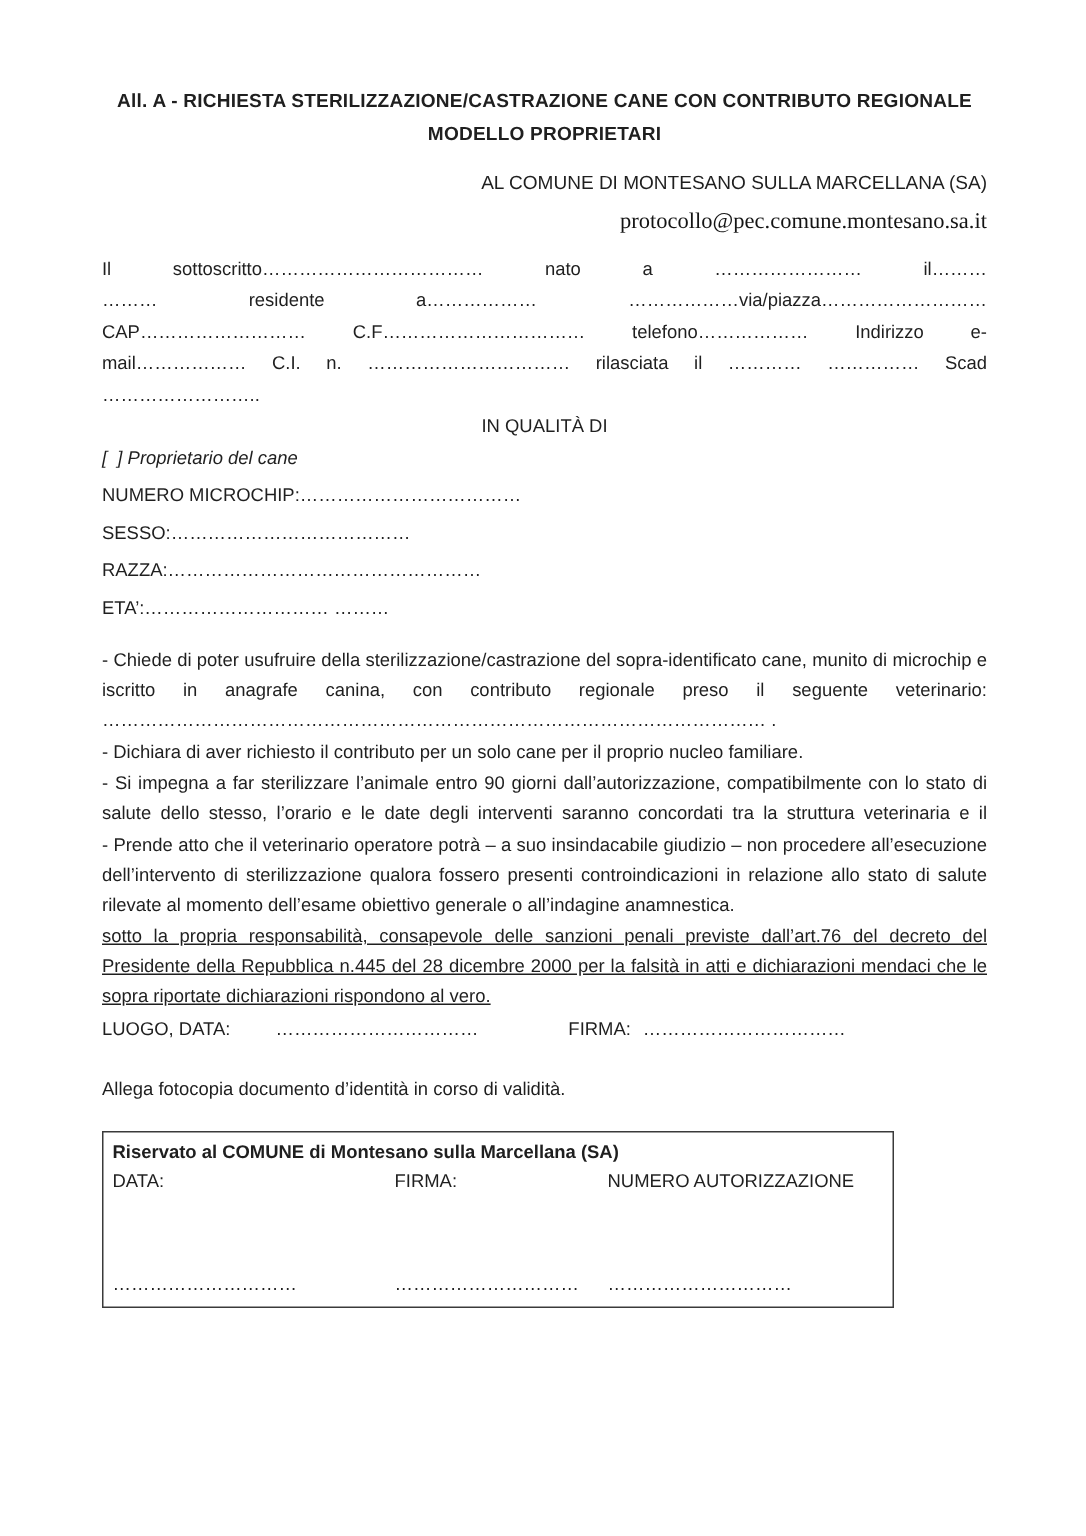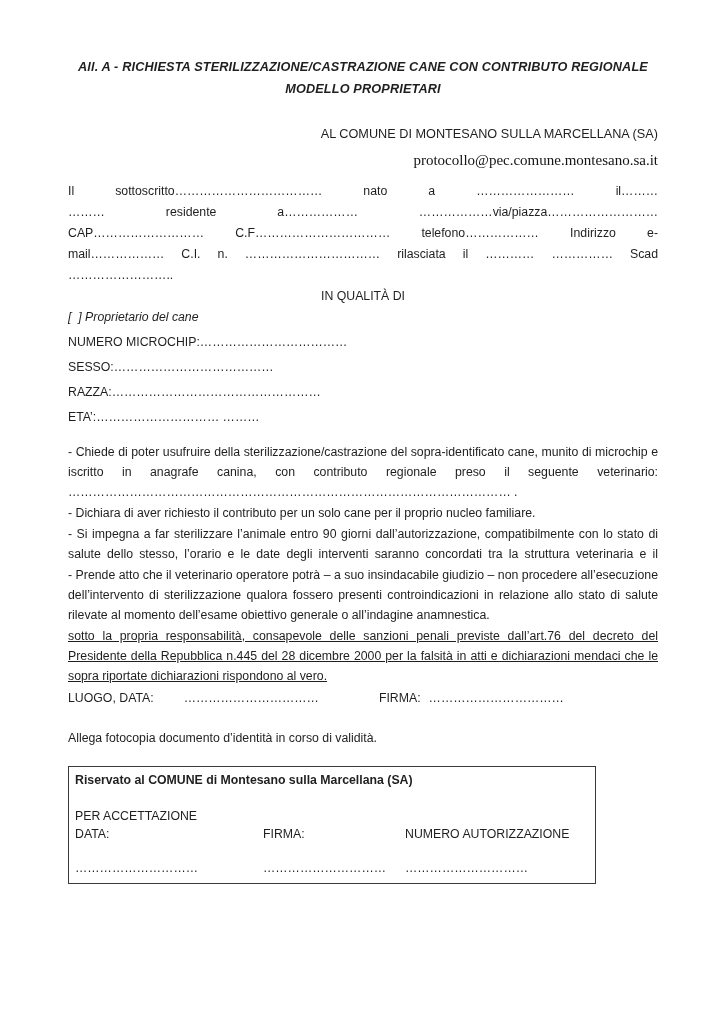--- a/index.html
+++ b/index.html
@@ -19,24 +19,23 @@
     font-size: 12.3px;
     line-height: 21px;
     padding: 56px 66px 0 68px;
   }
   .doc-title {
     text-align: center;
     font-weight: bold;
     font-size: 12.7px;
     line-height: 22px;
     letter-spacing: 0.15px;
-    font-style: italic;
   }
   .recipient-block {
-    margin-top: 25px;
+    margin-top: 13px;
     text-align: right;
   }
   .recipient-line {
     font-size: 12.7px;
     line-height: 18px;
   }
   .pec-email {
     margin-top: 7px;
     font-family: "Liberation Serif", serif;
     font-size: 15px;
@@ -149,21 +148,20 @@
   </div>
 
   <div class="sig-row">
     <span>LUOGO, DATA:</span><span class="gap-a">……………………………</span><span class="gap-b">FIRMA:</span><span class="gap-c">……………………………</span>
   </div>
 
   <div class="allega-note">Allega fotocopia documento d’identità in corso di validità.</div>
 
   <div class="reserved-box">
     <div class="box-header">Riservato al COMUNE di Montesano sulla Marcellana (SA)</div>
-    <div class="acceptance">PER ACCETTAZIONE</div>
     <div class="box-row">
       <span>DATA:</span>
       <span>FIRMA:</span>
       <span>NUMERO AUTORIZZAZIONE</span>
     </div>
     <div class="box-row dots-row">
       <span>…………………………</span>
       <span>…………………………</span>
       <span>…………………………</span>
     </div>

